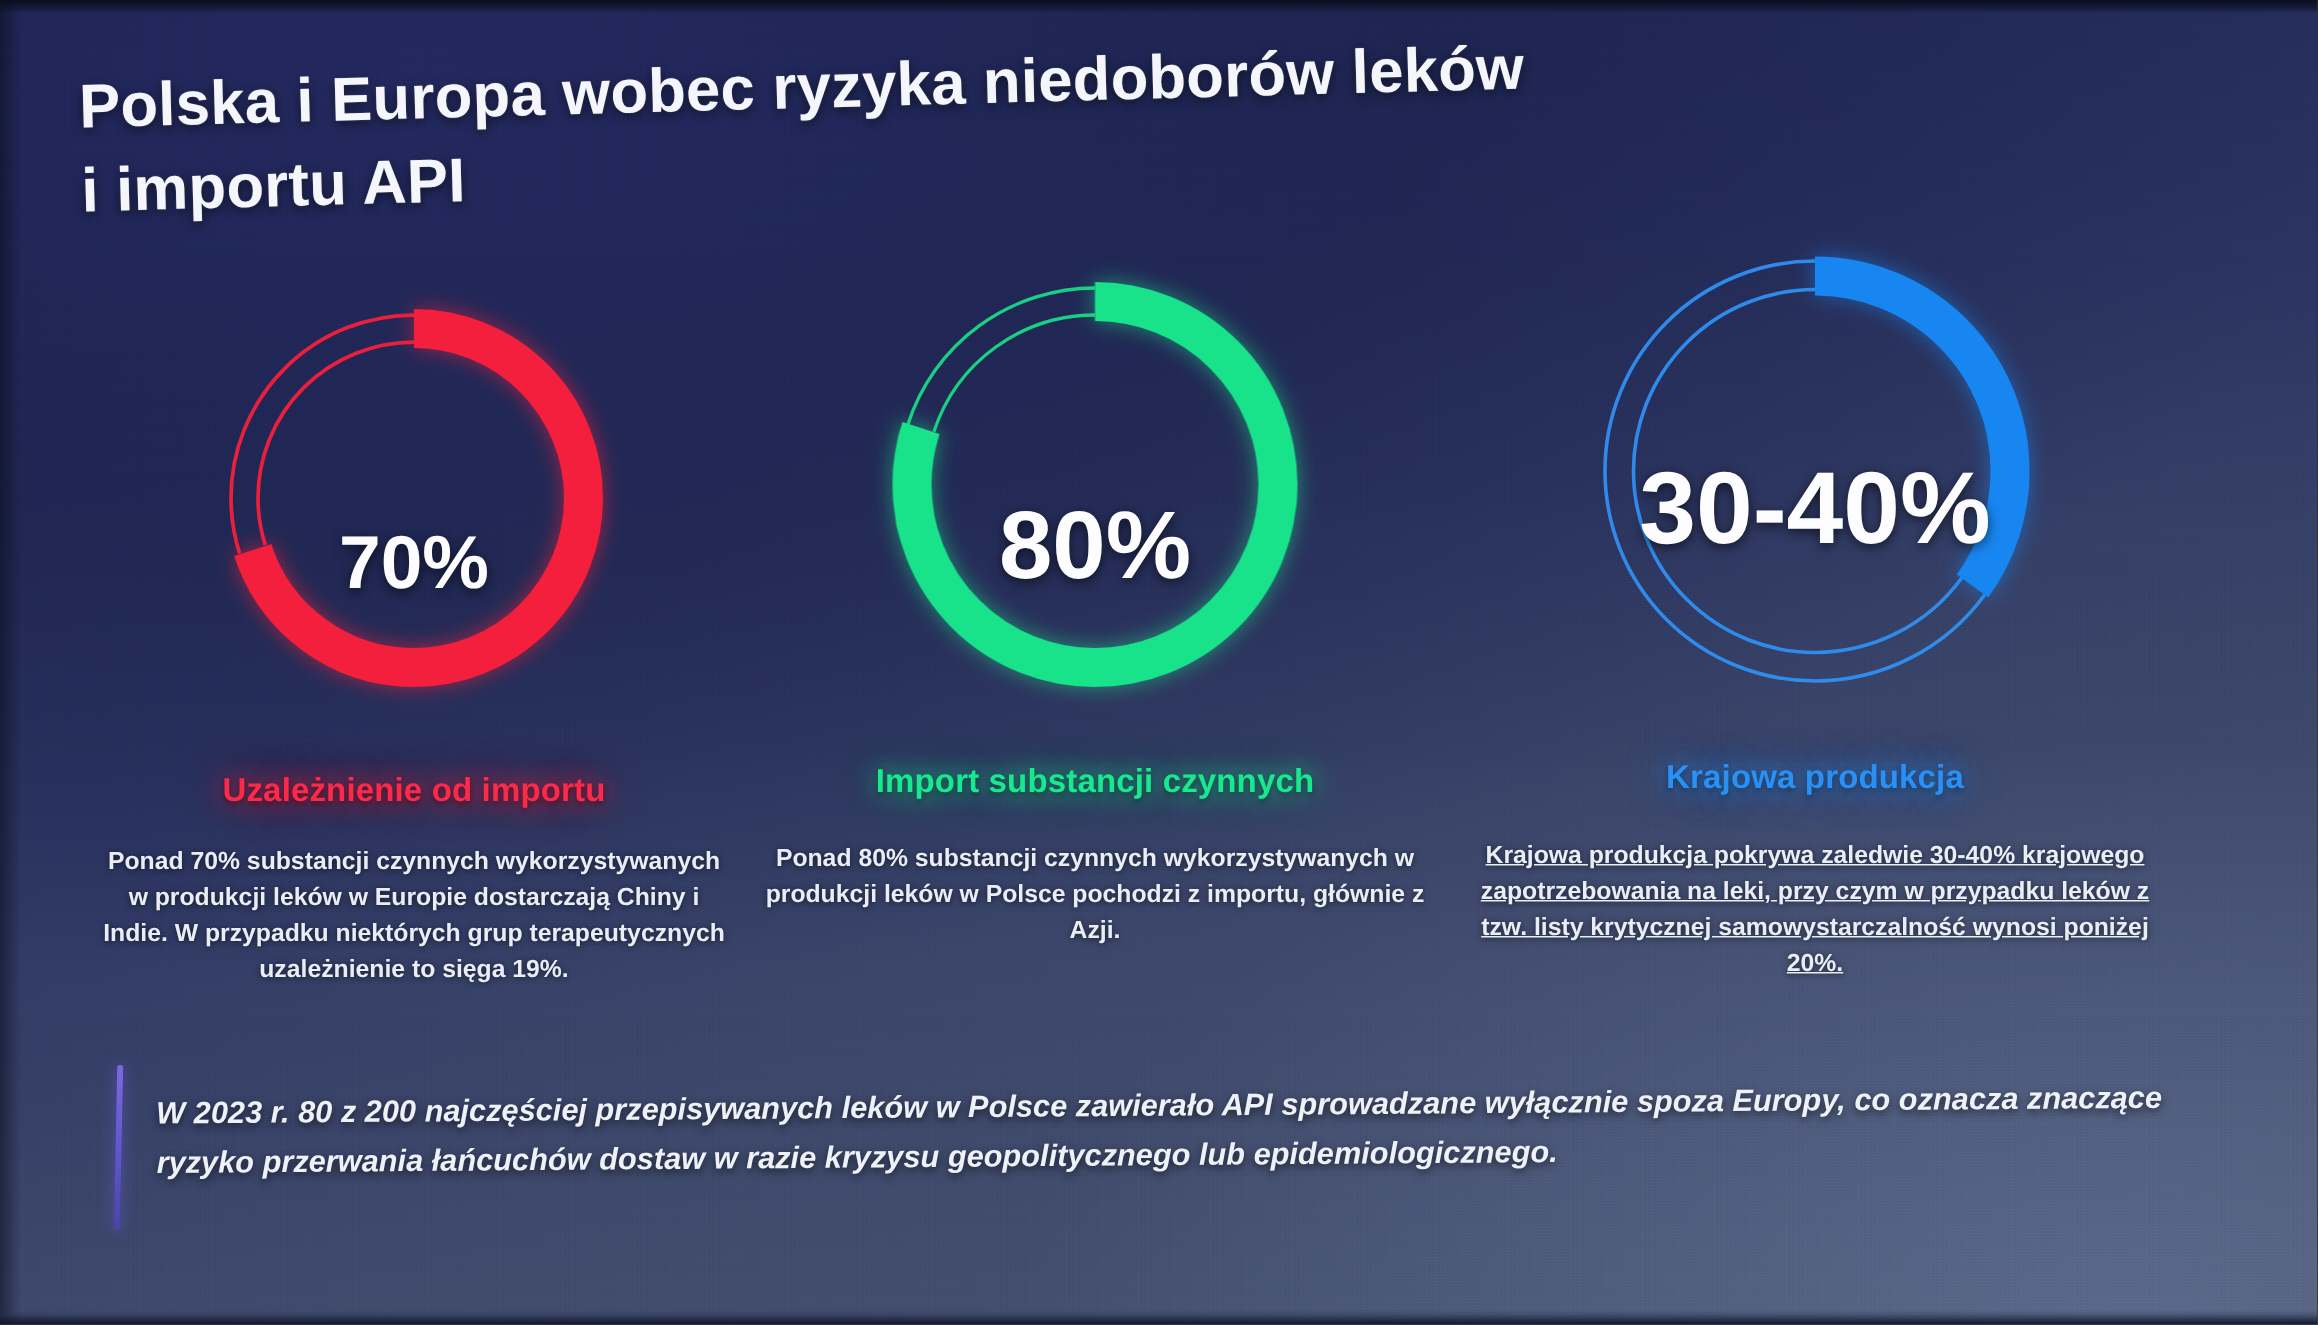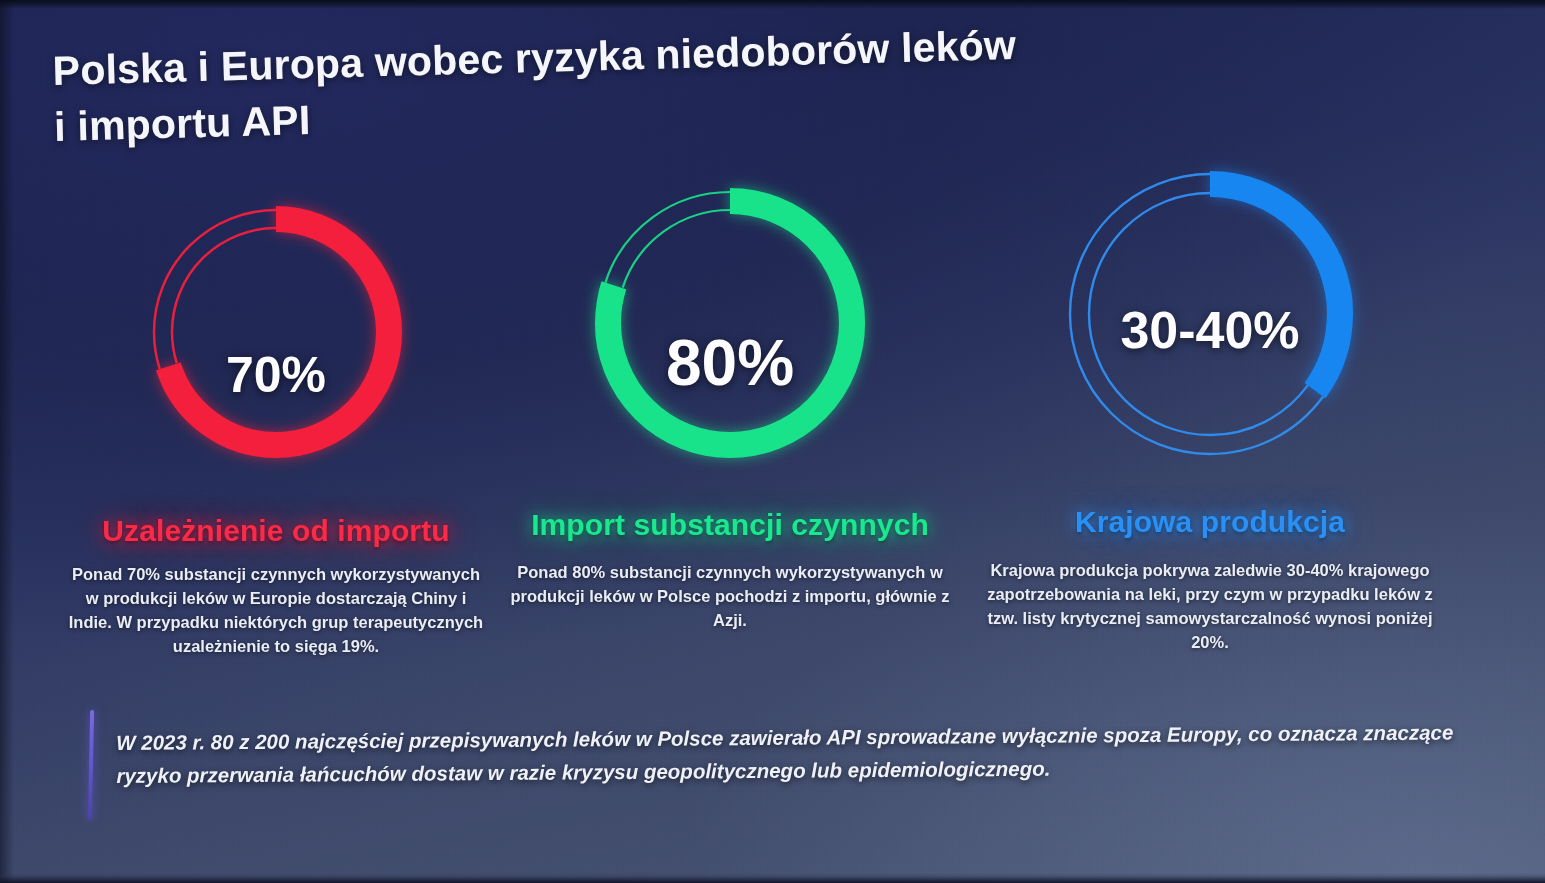--- a/index.html
+++ b/index.html
@@ -101,21 +101,21 @@
     color: #fdfdff;
     font-weight: bold;
     text-shadow: 0 2px 8px rgba(0,0,0,.6);
     pointer-events: none;
   }
 
   .col-head {
     position: absolute;
     left: 0; right: 0;
     text-align: center;
-    font-size: 30px;
+    font-size: 22px;
     font-weight: bold;
     letter-spacing: .1px;
   }
   .col-body {
     position: absolute;
     left: 0; right: 0;
     text-align: center;
     color: #e9edf6;
     font-size: 16.5px;
     font-weight: bold;
@@ -127,34 +127,34 @@
   #col-0 { left: 60px;   top: 196px; width: 432px; }
   #col-1 { left: 505px;  top: 178px; width: 450px; }
   #col-2 { left: 965px;  top: 160px; width: 490px; }
 
   #col-0 .donut-wrap { top: 0; }
   #col-1 .donut-wrap { top: 0; }
   #col-2 .donut-wrap { top: 0; }
 
   #col-0 .pct { top: 150px;  font-size: 50px; }
   #col-1 .pct { top: 148px;  font-size: 64px; }
-  #col-2 .pct { top: 140px;  font-size: 52px; }
+  #col-2 .pct { top: 140px;  font-size: 68px; }
 
   #col-0 .col-head { top: 318px; color: #fc2a48; text-shadow: 0 0 16px rgba(244,31,60,.85), 0 0 34px rgba(244,31,60,.45), 0 2px 4px rgba(0,0,0,.5); }
   #col-1 .col-head { top: 330px; color: #19e890; text-shadow: 0 0 16px rgba(25,232,144,.8), 0 0 34px rgba(25,232,144,.4), 0 2px 4px rgba(0,0,0,.5); }
   #col-2 .col-head { top: 345px; color: #2a90f5; text-shadow: 0 0 16px rgba(42,144,245,.85), 0 0 34px rgba(42,144,245,.45), 0 2px 4px rgba(0,0,0,.5); }
 
   #col-0 .col-body { top: 366px; padding: 0 6px; }
   #col-1 .col-body { top: 382px; padding: 0 4px; }
-  #col-2 .col-body { top: 398px; padding: 0 8px; }
+  #col-2 .col-body { top: 398px; padding: 0 8px; text-decoration: underline; }
 
   
   #footnote {
     position: absolute;
-    left: 116px;
+    left: 104px;
     top: 726px;
     width: 1350px;
   }
   #footnote-bar {
     position: absolute;
     left: -27px;
     top: -16px;
     width: 4px;
     height: 110px;
     background: linear-gradient(180deg, #7a6ae0 0%, #6257cf 50%, #4b43a8 100%);

